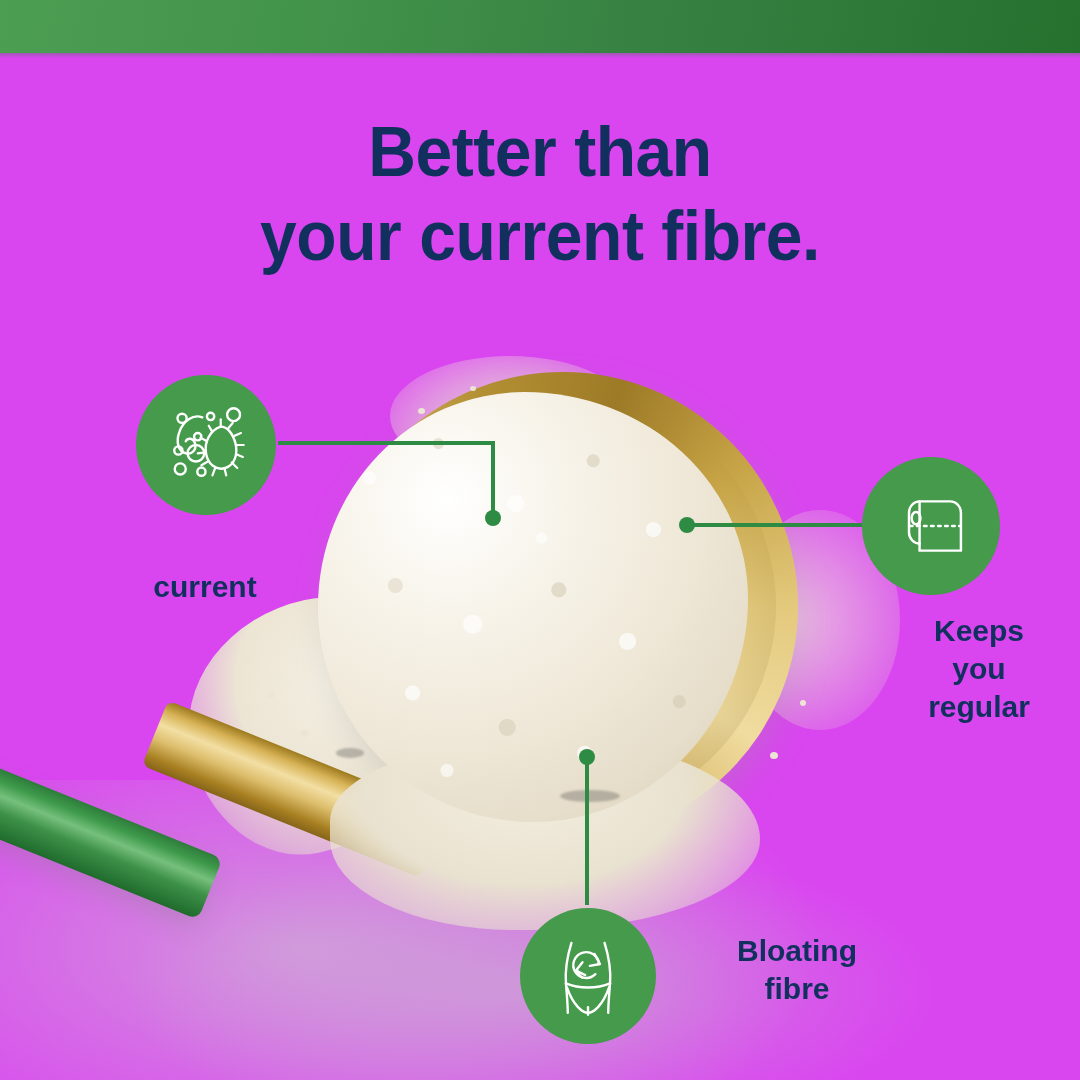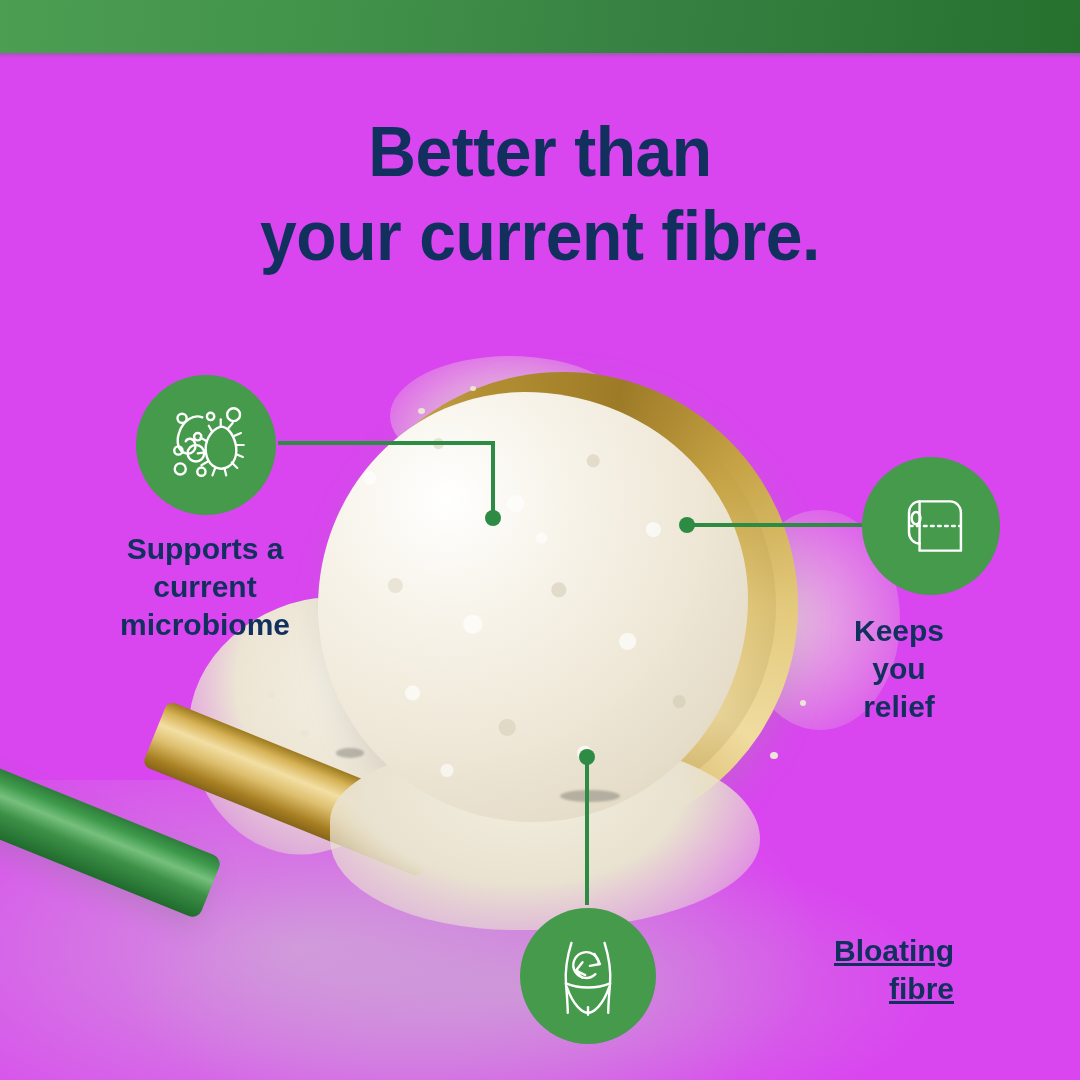--- a/index.html
+++ b/index.html
@@ -200,27 +200,26 @@
     color: #12305e;
     font-weight: 700;
     font-size: 30px;
     line-height: 38px;
   }
   #label-microbiome {
     left: 80px; top: 530px; width: 250px;
     text-align: center;
   }
   #label-regular {
-    left: 804px; top: 612px; width: 190px;
+    left: 884px; top: 612px; width: 190px;
     text-align: center;
   }
   #label-bloating {
-    left: 704px; top: 932px; width: 250px;
-    text-align: right;
-    text-decoration: underline;
+    left: 672px; top: 932px; width: 250px;
+    text-align: center;
   }
 </style>
 </head>
 <body>
 
 <div id="stage">
 
   <div id="top-banner"></div>
   <div id="top-banner-shadow"></div>
 
@@ -296,43 +295,42 @@
         <circle cx="80" cy="17" r="7"></circle>
         <circle cx="41" cy="41" r="4"></circle>
         <circle cx="39" cy="59" r="9"></circle>
         <circle cx="20" cy="56" r="4.5"></circle>
         <circle cx="22" cy="76" r="6"></circle>
         <circle cx="45" cy="79" r="4.5"></circle>
       </g>
     </svg>
   </div>
   <div class="callout-label" id="label-microbiome">
-    <span>Supports a</span><br>
+    <br>
     <span>current</span><br>
-    <span>microbiome</span>
   </div>
 
   <div class="badge" style="left:862px;top:457px;width:138px;height:138px;">
     <svg width="88" height="88" viewBox="0 0 100 100">
       <g fill="none" stroke="#ffffff" stroke-width="2.8" stroke-linecap="round" stroke-linejoin="round">
 
         <path d="M37 22 H72 a12 13 0 0 1 12 13 V78 H37 Z"></path>
 
         <path d="M37 22 a12 13 0 0 0 -12 13 v22 a12 13 0 0 0 12 13"></path>
 
         <ellipse cx="33" cy="41" rx="5" ry="7"></ellipse>
 
         <line x1="26" y1="50" x2="84" y2="50" stroke-dasharray="3 5"></line>
       </g>
     </svg>
   </div>
   <div class="callout-label" id="label-regular">
     <span>Keeps</span><br>
     <span>you</span><br>
-    <span>relief</span>
+    <span>regular</span>
   </div>
 
   <div class="badge" style="left:520px;top:908px;width:136px;height:136px;">
     <svg width="92" height="92" viewBox="0 0 100 100">
       <g fill="none" stroke="#ffffff" stroke-width="2.6" stroke-linecap="round" stroke-linejoin="round">
 
         <path d="M32 14 C 27 30, 25 44, 26 58 C 27 70, 28 80, 28 90"></path>
         <path d="M68 14 C 73 30, 75 44, 74 58 C 73 70, 72 80, 72 90"></path>
 
         <path d="M26 58 C 40 64, 60 64, 74 58"></path>

